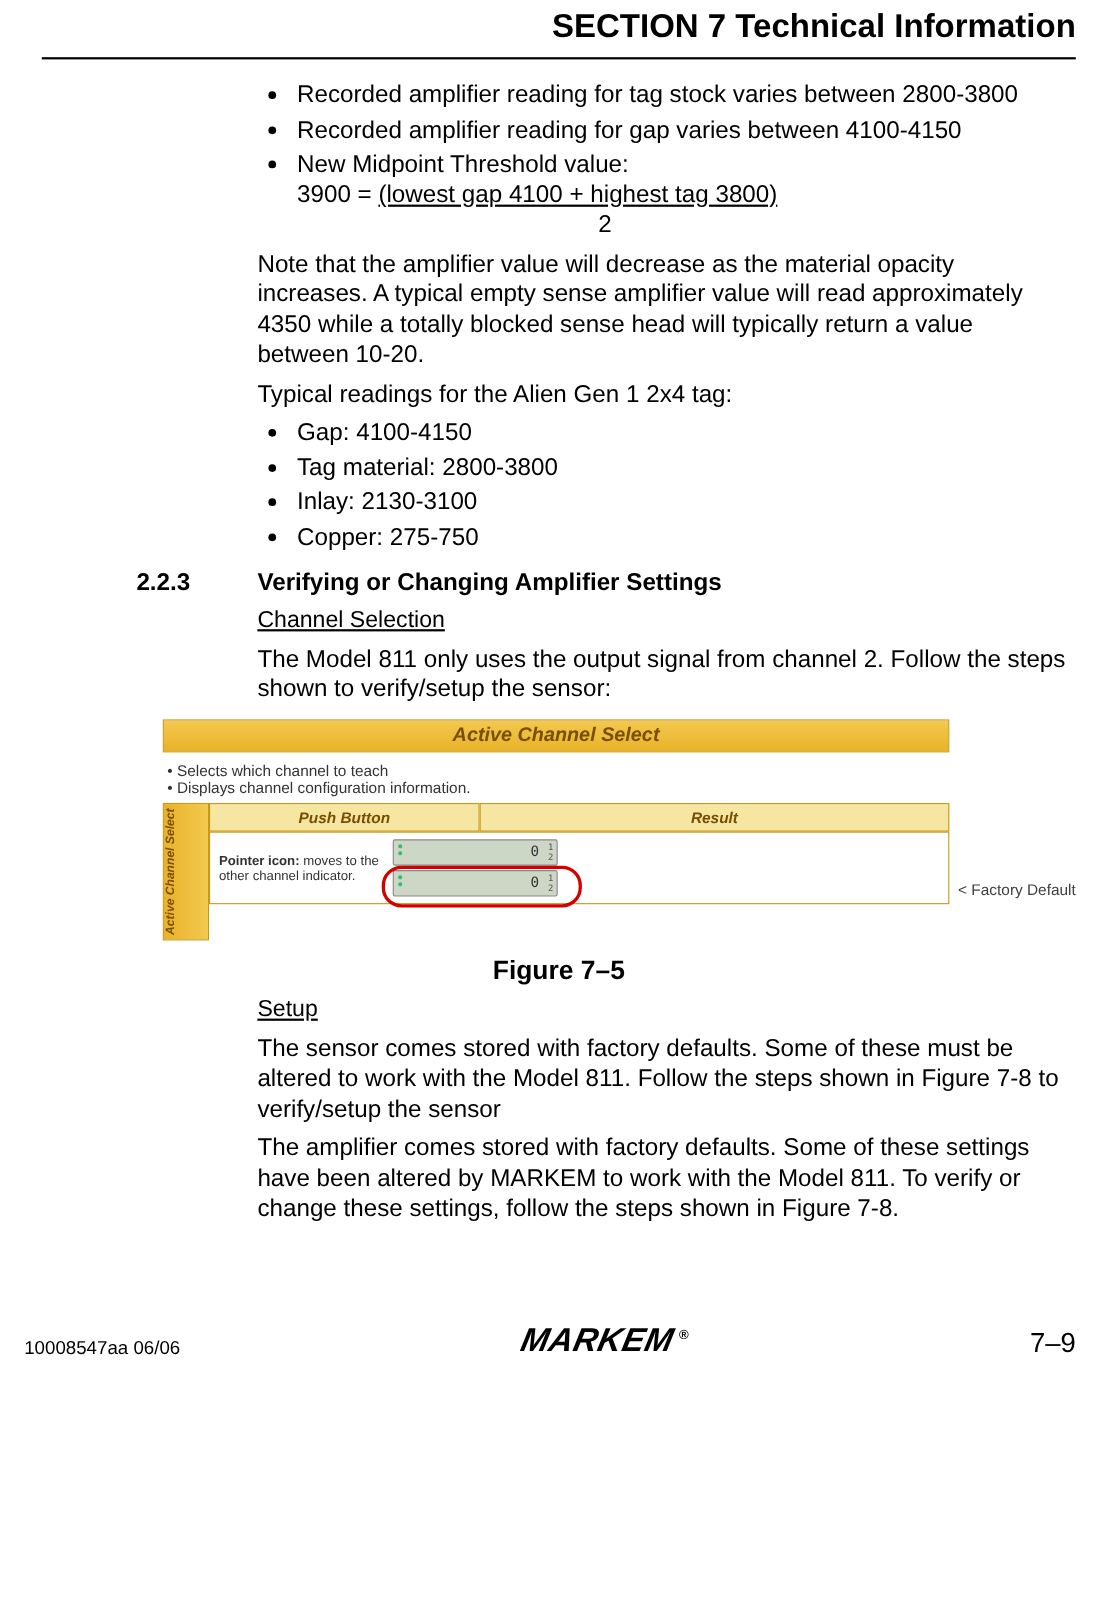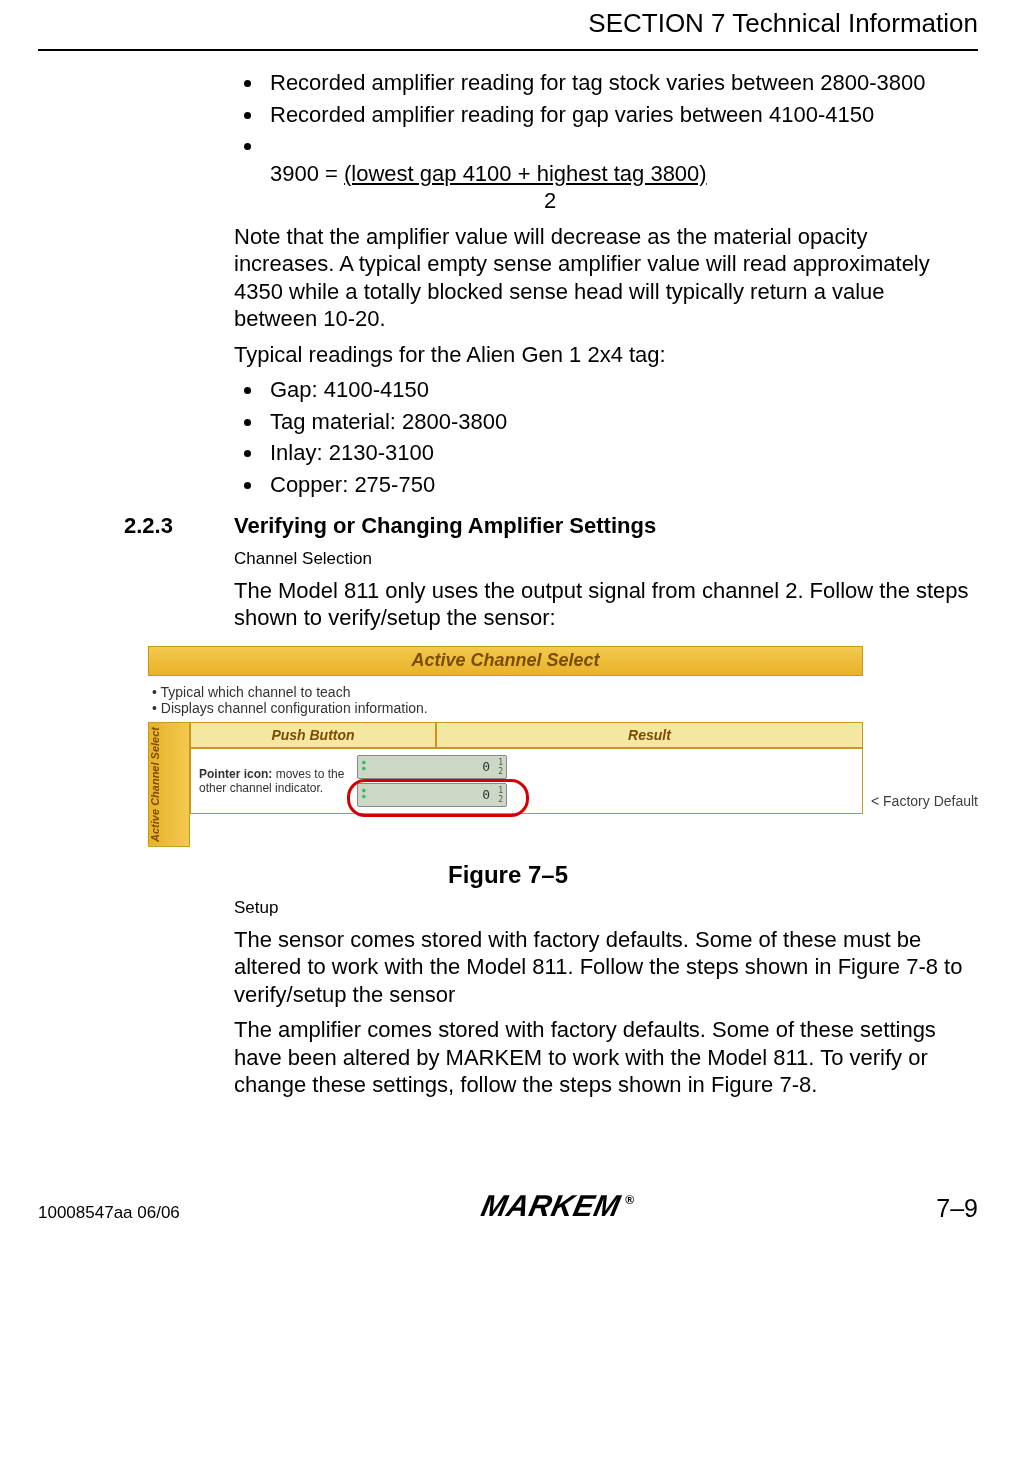--- a/index.html
+++ b/index.html
@@ -8,22 +8,22 @@
     padding: 0;
     width: 1016px;
     background: white;
     color: #000;
   }
   .page {
     padding: 0 38px 0 38px;
     box-sizing: border-box;
   }
   .header-title {
-    font-size: 26px;
-    font-weight: normal;
+    font-size: 30px;
+    font-weight: bold;
     text-align: right;
     padding: 8px 0 4px 0;
   }
   .rule {
     border: 0;
     border-top: 2.8px solid #000;
     margin: 6px 0 18px 0;
   }
   .content {
     font-size: 22px;
@@ -59,21 +59,22 @@
     margin-left: -110px;
     font-weight: bold;
     font-size: 22px;
     margin-top: 14px;
     margin-bottom: 6px;
   }
   .sec-num {
     width: 110px;
   }
   .subhead {
-    font-size: 17px;
+    text-decoration: underline;
+    font-size: 21px;
     margin-top: 6px;
     margin-bottom: 4px;
   }
   .figure-wrap {
     margin: 14px 0 6px 0;
   }
   .fig-titlebar {
     background: linear-gradient(#f3c94f, #e9b228);
     border: 1px solid #c8981a;
     height: 28px;
@@ -184,21 +185,21 @@
   .figcaption {
     text-align: center;
     font-weight: bold;
     font-size: 24px;
     margin: 14px 0 6px 0;
   }
   .footer {
     display: flex;
     justify-content: space-between;
     align-items: flex-end;
-    padding: 0 38px 18px 38px;
+    padding: 0 38px 18px 22px;
     margin-top: 90px;
   }
   .footer-left {
     font-size: 17px;
   }
   .footer-center {
     font-family: "Arial Black", Arial, sans-serif;
     font-size: 30px;
     font-weight: 900;
     font-style: italic;
@@ -224,21 +225,21 @@
 
 <div class="page">
   <div class="header-title">SECTION 7 Technical Information</div>
   <hr class="rule">
 
   <div class="content">
     <ul class="bullets">
       <li>Recorded amplifier reading for tag stock varies between 2800-3800</li>
       <li>Recorded amplifier reading for gap varies between 4100-4150</li>
       <li>
-        <br>
+        <span> New Midpoint Threshold value:</span><br>
         <span>3900 = </span><span class="frac-top">(lowest gap 4100 + highest tag 3800)</span>
         <span class="frac-bot">2</span>
       </li>
     </ul>
 
     <p>Note that the amplifier value will decrease as the material opacity increases. A typical empty sense amplifier value will read approximately 4350 while a totally blocked sense head will typically return a value between 10-20.</p>
     <p>Typical readings for the Alien Gen 1 2x4 tag:</p>
     <ul class="bullets">
       <li>Gap: 4100-4150</li>
       <li>Tag material: 2800-3800</li>
@@ -253,21 +254,21 @@
 
     <p class="subhead">Channel Selection</p>
     <p>The Model 811 only uses the output signal from channel 2. Follow the steps shown to verify/setup the sensor:</p>
   </div>
 
   <div class="figure-wrap" style="margin-left:90px; margin-right:0;">
     <div style="display:flex; align-items:flex-start;margin-left:20px;">
       <div style="flex:1;">
         <div class="fig-titlebar">Active Channel Select</div>
         <div class="fig-subpoints">
-          <div>Typical which channel to teach</div>
+          <div>Selects which channel to teach</div>
           <div>Displays channel configuration information.</div>
         </div>
         <div class="fig-table-row">
           <div class="fig-sidelabel">Active Channel Select</div>
           <div class="fig-main">
             <div class="fig-header-row">
               <div class="fig-h fig-h1">Push Button</div>
               <div class="fig-h fig-h2">Result</div>
             </div>
             <div class="fig-body-row">

